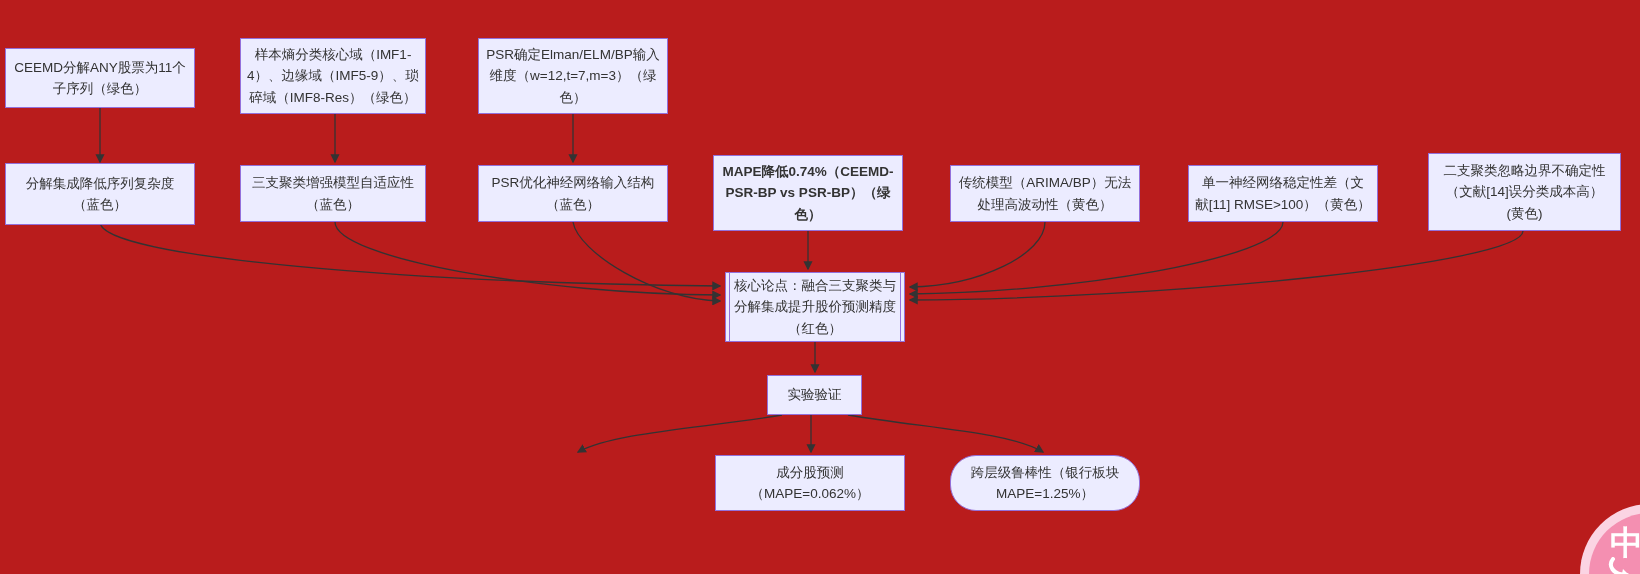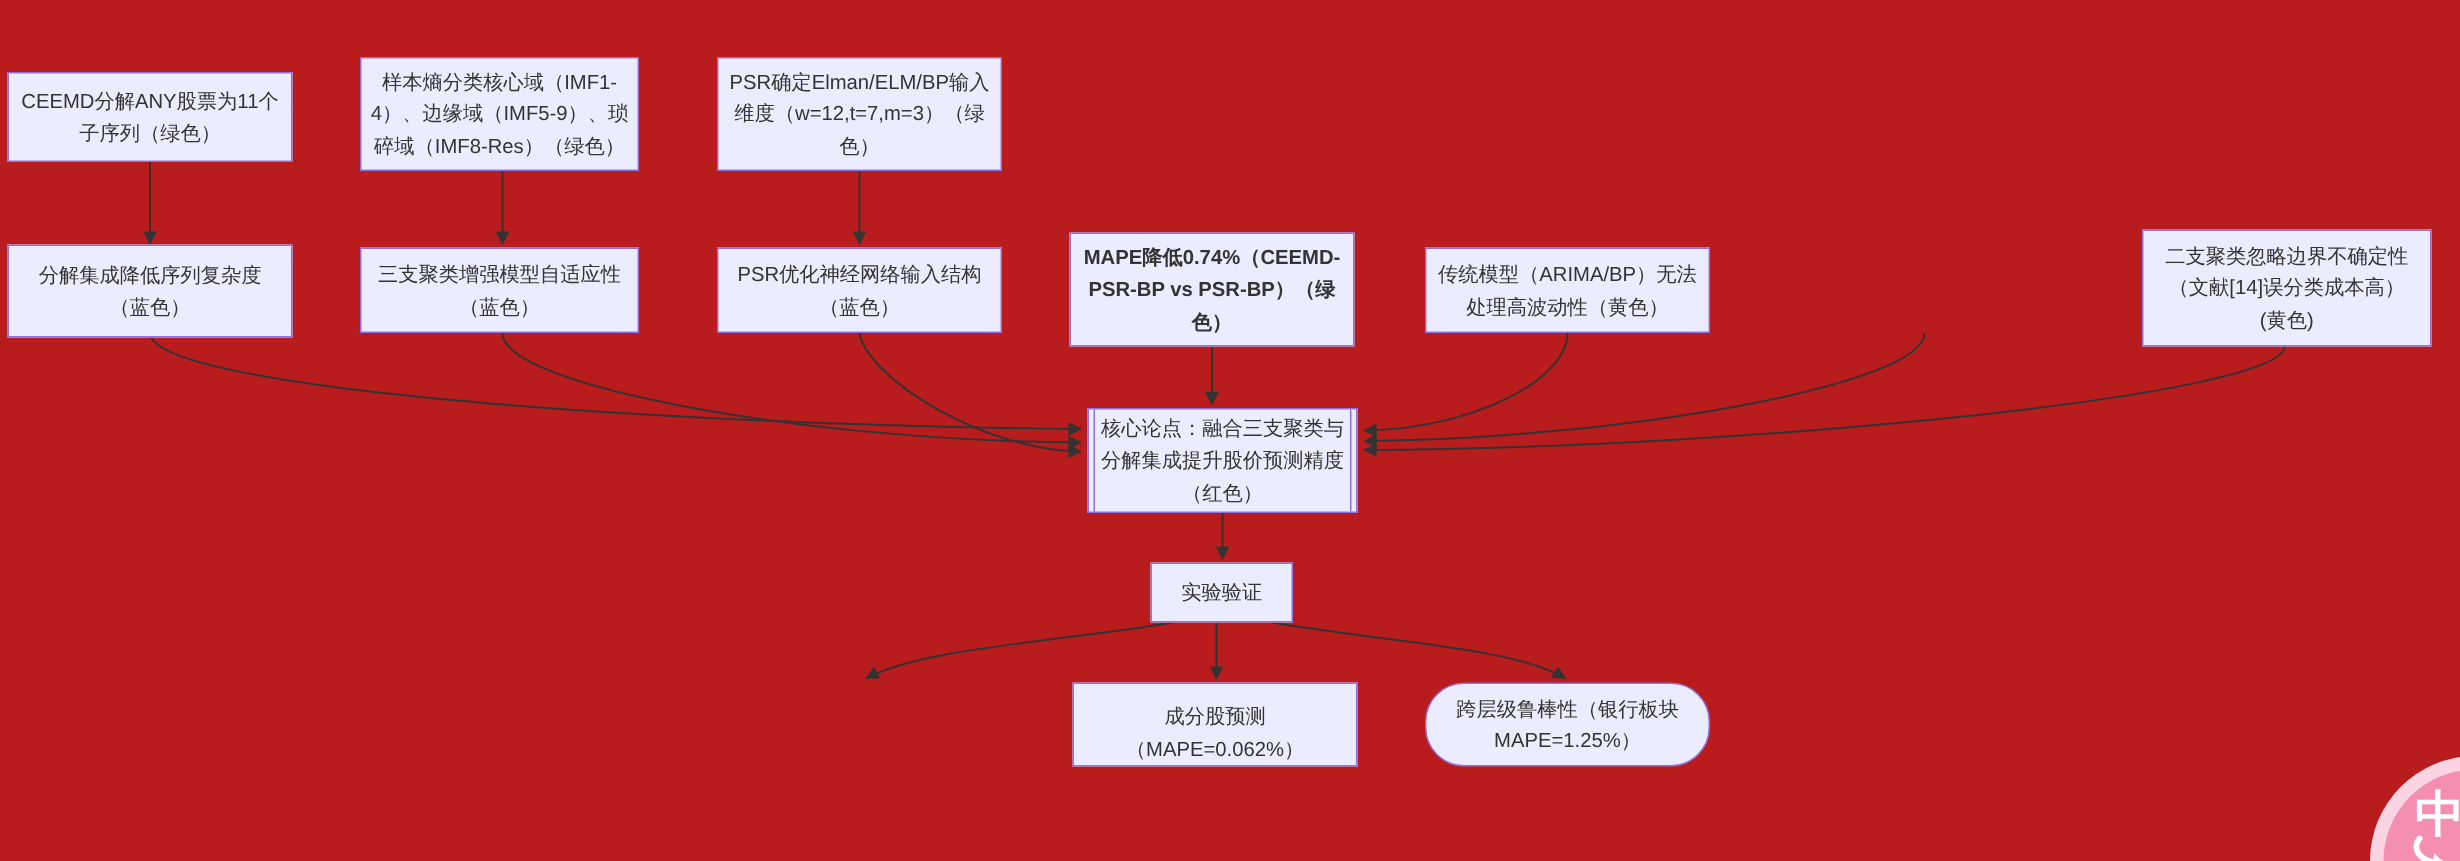--- a/index.html
+++ b/index.html
@@ -142,37 +142,41 @@
   </div>
   <div class="node" style="left:713px; top:155px; width:190px; height:76px;font-weight:bold;">
     <span class="node-label">MAPE降低0.74%（CEEMD-
 PSR-BP vs PSR-BP）（绿
 色）</span>
   </div>
   <div class="node" style="left:950px; top:165px; width:190px; height:57px;">
     <span class="node-label">传统模型（ARIMA/BP）无法
 处理高波动性（黄色）</span>
   </div>
+  <div class="node" style="left:1188px; top:165px; width:190px; height:57px;">
+    <span class="node-label">单一神经网络稳定性差（文
+献[11] RMSE&gt;100）（黄色）</span>
+  </div>
   <div class="node" style="left:1428px; top:153px; width:193px; height:78px;">
     <span class="node-label">二支聚类忽略边界不确定性
 （文献[14]误分类成本高）
 (黄色)</span>
   </div>
 
   <div class="node core" style="left:725px; top:272px; width:180px; height:70px;">
     <span class="node-label">核心论点：融合三支聚类与
 分解集成提升股价预测精度
 （红色）</span>
   </div>
 
   <div class="node" style="left:767px; top:375px; width:95px; height:40px;">
     <span class="node-label">实验验证</span>
   </div>
 
-  <div class="node" style="left:715px; top:455px; width:190px; height:56px;align-items:flex-end;">
+  <div class="node" style="left:715px; top:455px; width:190px; height:56px;">
     <span class="node-label">成分股预测
 （MAPE=0.062%）</span>
   </div>
   <div class="node" style="left:950px; top:455px; width:190px; height:56px;border-radius:26px;">
     <span class="node-label">跨层级鲁棒性（银行板块
 MAPE=1.25%）</span>
   </div>
 
   <div class="float-logo">
     <span class="zh">中</span>

